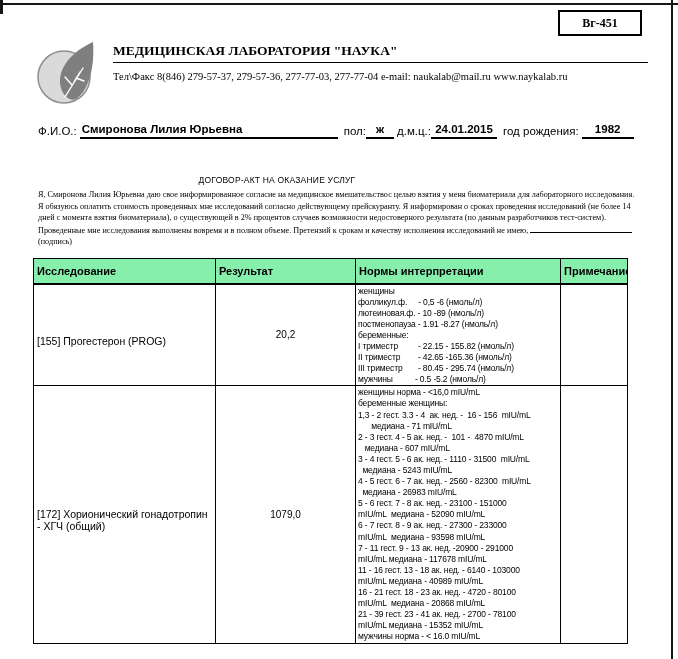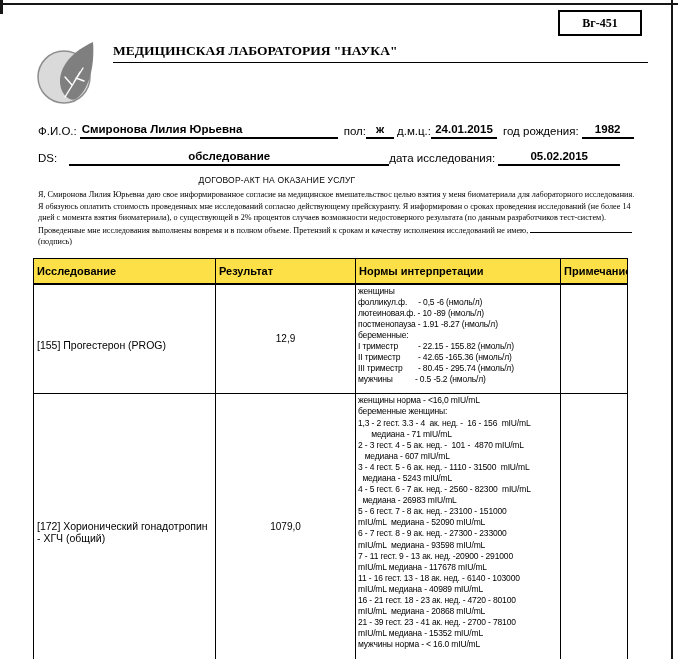--- a/index.html
+++ b/index.html
@@ -56,29 +56,29 @@
     font-family:"Liberation Serif", serif; font-size:8.2px; line-height:11.6px;
   }
   .sig-line { display:inline-block; width:102px; border-bottom:1px solid #000; height:9px; }
 
   table.results {
     position:absolute; left:33px; top:258px; width:594px;
     border-collapse:collapse; table-layout:fixed;
   }
   table.results th, table.results td { border:1px solid #000; overflow:hidden; }
   table.results th {
-    background:#fde047; text-align:left; font-size:11px; font-weight:bold;
+    background:#86efac; text-align:left; font-size:11px; font-weight:bold;
     height:25px; padding:0 0 0 3px; border-bottom-width:2px;
   }
   td.c-test {
     font-family:Liberation Sans, sans-serif; font-size:10.5px;
     vertical-align:middle; padding:12px 2px 0 3px; line-height:12px;
   }
   td.c-result { font-size:10px; text-align:center; vertical-align:middle; }
-  td.c-norms  { vertical-align:top; padding:1px 0 8px 2px; }
+  td.c-norms  { vertical-align:top; padding:1px 0 0 2px; }
   .norms-text {
     display:block; white-space:pre; font-size:8.5px; line-height:11.1px;
     letter-spacing:-0.15px;
   }
   tr.r-prog td { height:100px; }
   tr.r-hcg  td { height:257px; }
   td.c-note { border-left:2px solid #000; }
 </style>
 </head>
 <body>
@@ -97,29 +97,27 @@
     <svg width="64" height="66" viewBox="0 0 64 66">
       <circle cx="28" cy="37" r="26" fill="#dadada" stroke="#8e8e8e" stroke-width="1.5"></circle>
       <path d="M57 2 C37 11, 23 26, 24 43 C25 55, 34 62, 40 59 C52 51, 59 28, 57 2 Z" fill="#7f7f7f"></path>
       <path d="M29 57 L47 28 M36 45 L29 37 M40 38 L48 41 M38 42 L44 32" stroke="#ffffff" stroke-width="1.4" fill="none" stroke-linecap="round"></path>
     </svg>
   </div>
 
   <div class="lab-title">МЕДИЦИНСКАЯ ЛАБОРАТОРИЯ "НАУКА"</div>
   <div class="title-rule"></div>
   <div class="lab-address">
+    <div>Тел\Факс 8(846) 279-57-37, 279-57-36, 277-77-03, 277-77-04 e-mail: naukalab@mail.ru www.naykalab.ru</div>
   </div>
 
   <div class="info-row row-fio">
     <span class="lbl">Ф.И.О.:</span><span class="gap3"></span><span class="fill f-fio">Смиронова Лилия Юрьевна</span><span class="gap6"></span><span class="lbl">пол:</span><span class="fill f-sex">ж</span><span class="gap3"></span><span class="lbl">д.м.ц.:</span><span class="fill f-dmc">24.01.2015</span><span class="gap6"></span><span class="lbl">год рождения:</span><span class="gap3"></span><span class="fill f-byr">1982</span>
   </div>
 
-  <div class="info-row row-ds">
-    <span class="lbl">DS:</span><span class="gap6"></span><span class="gap6"></span><span class="fill f-ds">обследование</span><span class="lbl">дата исследования:</span><span class="gap3"></span><span class="fill f-date">05.02.2015</span>
-  </div>
 
   <div class="agreement-title">ДОГОВОР-АКТ НА ОКАЗАНИЕ УСЛУГ</div>
 
   <div class="disclaimer">
     <span>Я,  Смиронова Лилия Юрьевна  даю свое информированное согласие на медицинское вмешательствос целью взятия у меня биоматериала для лабораторного исследования. Я обязуюсь оплатить стоимость проведенных мне исследований согласно действующему прейскуранту. Я информирован о сроках проведения исследований (не более 14 дней с момента взятия биоматериала), о существующей в 2% процентов случаев возможности недостоверного результата (по данным разработчиков тест-систем).  Проведенные мне исследования выполнены вовремя и в полном объеме. Претензий к срокам и качеству исполнения исследований не имею,</span>
     <span class="sig-line"></span>
     <span>(подпись)</span>
   </div>
 
   <table class="results">
@@ -131,21 +129,21 @@
     </colgroup>
     <tbody>
         <tr>
       <th>Исследование</th>
       <th>Результат</th>
       <th>Нормы интерпретации</th>
       <th class="c-note">Примечание</th>
     </tr>
     <tr class="r-prog">
       <td class="c-test">[155] Прогестерон (PROG)</td>
-      <td class="c-result">12,9</td>
+      <td class="c-result">20,2</td>
       <td class="c-norms">
             <span class="norms-text">женщины
 фолликул.ф.     - 0,5 -6 (нмоль/л)
 лютеиновая.ф. - 10 -89 (нмоль/л)
 постменопауза - 1.91 -8.27 (нмоль/л)
 беременные:
 I триместр         - 22.15 - 155.82 (нмоль/л)
 II триместр        - 42.65 -165.36 (нмоль/л)
 III триместр       - 80.45 - 295.74 (нмоль/л)
 мужчины          - 0.5 -5.2 (нмоль/л)</span>

